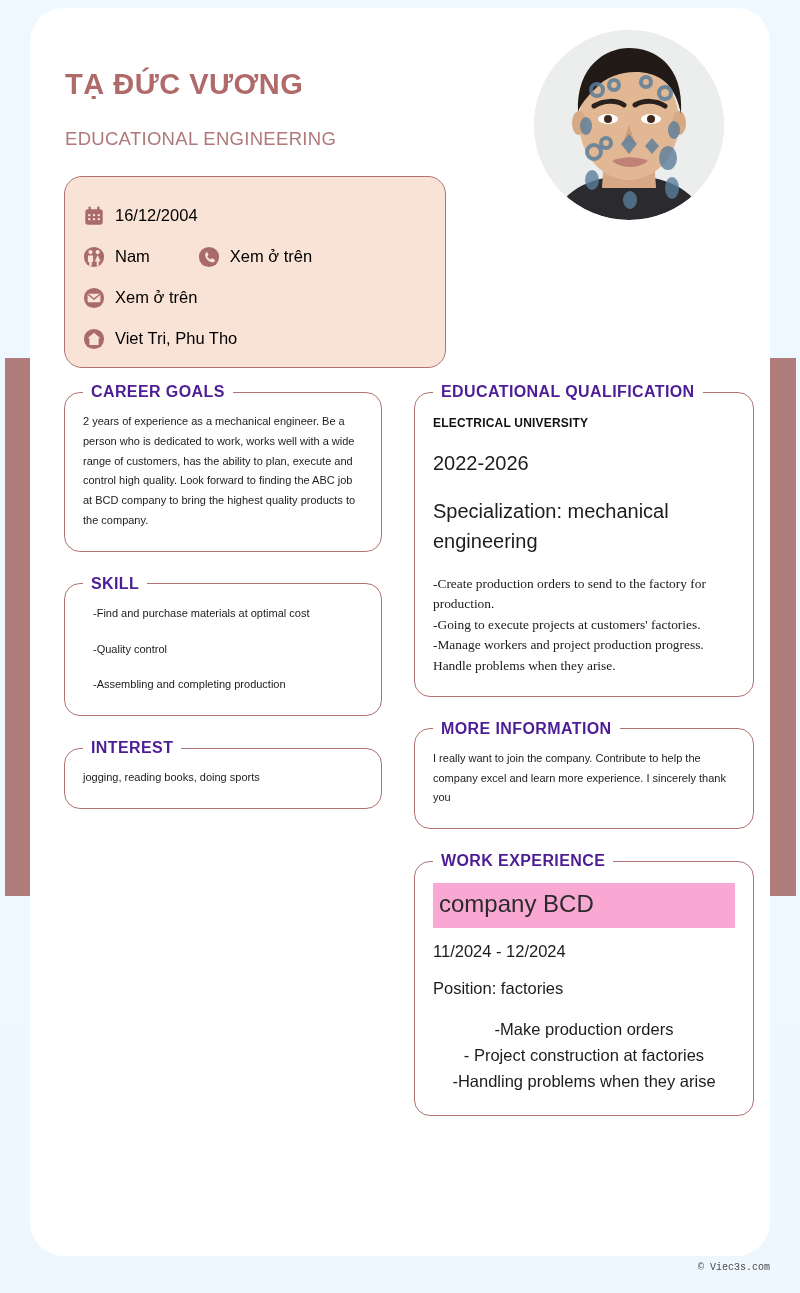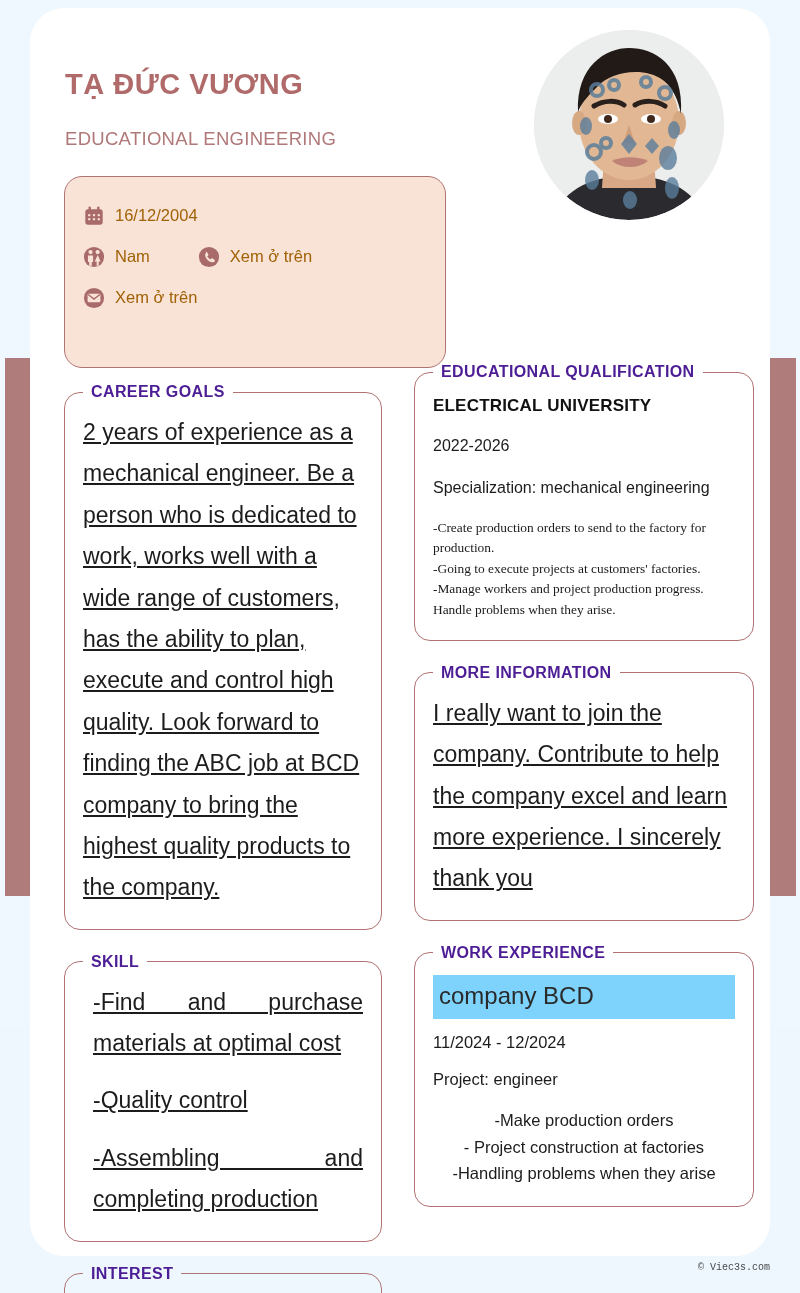--- a/index.html
+++ b/index.html
@@ -108,42 +108,42 @@
   }
   .contact-row {
     display: flex;
     align-items: center;
     height: 41px;
   }
   .c-item {
     display: flex;
     align-items: center;
     font-size: 16.5px;
-    color: #a16207;
+    color: #000000;
   }
   .c-item .ico {
     width: 22px;
     height: 22px;
     margin-right: 10px;
     flex: none;
     display: block;
   }
   .c-item.second { margin-left: 48px; }
 
   
   .col-left {
     position: absolute;
     left: 34px;
     top: 376px;
     width: 318px;
   }
   .col-right {
     position: absolute;
     left: 384px;
-    top: 356px;
+    top: 376px;
     width: 340px;
   }
 
   
   .section {
     border: 1.6px solid #b07272;
     border-radius: 16px;
     margin: 0 0 24px 0;
     padding: 0;
     position: relative;
@@ -156,53 +156,52 @@
     letter-spacing: 0.4px;
     color: #4c1d95;
     line-height: 1;
   }
   .section-body {
     padding: 12px 18px 20px 18px;
   }
 
   
   .para {
-    font-size: 23px;
+    font-size: 11px;
     line-height: 1.8;
     color: #1c1c1c;
     margin: 0;
-    text-decoration: underline;
   }
   .para.justify { text-align: justify; }
   .para.indent  { padding-left: 10px; }
   .spaced-item { margin-bottom: 16px; }
   .spaced-item:last-child { margin-bottom: 0; }
 
   .edu-title {
-    font-size: 17px;
+    font-size: 12px;
     font-weight: bold;
     color: #111111;
     margin: 4px 0 18px 0;
     letter-spacing: 0.2px;
   }
   .edu-line {
-    font-size: 16px;
+    font-size: 20px;
     color: #1c1c1c;
     margin: 0 0 18px 0;
     line-height: 1.5;
   }
   .edu-small {
     font-family: "Liberation Serif", serif;
     font-size: 13.4px;
     line-height: 1.52;
     color: #1a1a1a;
     margin: 0;
   }
   .company-chip {
-    background: #7dd3fc;
+    background: #f9a8d4;
     font-size: 24px;
     color: #2a2a2a;
     padding: 8px 6px 10px 6px;
     margin: 2px 0 14px 0;
     line-height: 1.1;
   }
   .we-line {
     font-size: 16.5px;
     color: #1c1c1c;
     margin: 0 0 18px 0;
@@ -345,20 +344,29 @@
         <div class="c-item">
           <svg class="ico" viewBox="0 0 24 24">
             <circle cx="12" cy="12" r="11" fill="#a96a6a"></circle>
             <rect x="5" y="7.4" width="14" height="9.2" rx="1.4" fill="#f9e3d6"></rect>
             <path d="M5.6 8.2l6.4 5 6.4-5" stroke="#a96a6a" stroke-width="1.5" fill="none"></path>
           </svg>
           <span>Xem ở trên</span>
         </div>
       </div>
 
+      <div class="contact-row">
+        <div class="c-item">
+          <svg class="ico" viewBox="0 0 24 24">
+            <circle cx="12" cy="12" r="11" fill="#a96a6a"></circle>
+            <path d="M12 5.2l7 6.1h-2v7.2H7v-7.2H5z" fill="#f9e3d6"></path>
+          </svg>
+          <span>Viet Tri, Phu Tho</span>
+        </div>
+      </div>
     </div>
 
     <div class="col-left">
 
       <fieldset class="section">
         <legend>CAREER GOALS</legend>
         <div class="section-body">
           <p class="para">2 years of experience as a mechanical engineer. Be a person who is dedicated to work, works well with a wide range of customers, has the ability to plan, execute and control high quality. Look forward to finding the ABC job at BCD company to bring the highest quality products to the company.</p>
         </div>
       </fieldset>
@@ -399,21 +407,21 @@
         <div class="section-body">
           <p class="para">I really want to join the company. Contribute to help the company excel and learn more experience. I sincerely thank you</p>
         </div>
       </fieldset>
 
       <fieldset class="section">
         <legend>WORK EXPERIENCE</legend>
         <div class="section-body">
           <div class="company-chip">company BCD</div>
           <div class="we-line">11/2024 - 12/2024</div>
-          <div class="we-line">Project: engineer</div>
+          <div class="we-line">Position: factories</div>
           <div class="we-bullets" style="white-space: pre-line; text-align: center;">-Make production orders
 - Project construction at factories
 -Handling problems when they arise</div>
         </div>
       </fieldset>
     </div>
 
   </div>
 
   <div class="footer">© Viec3s.com</div>

